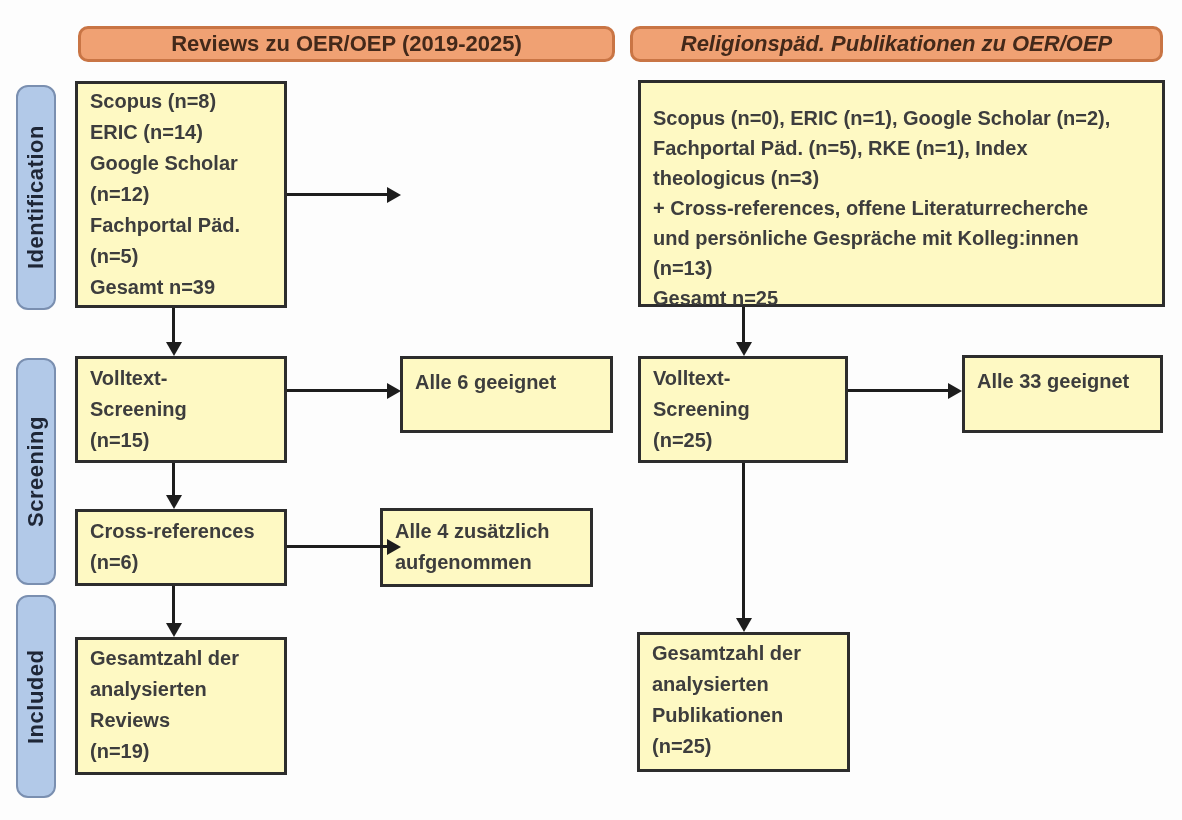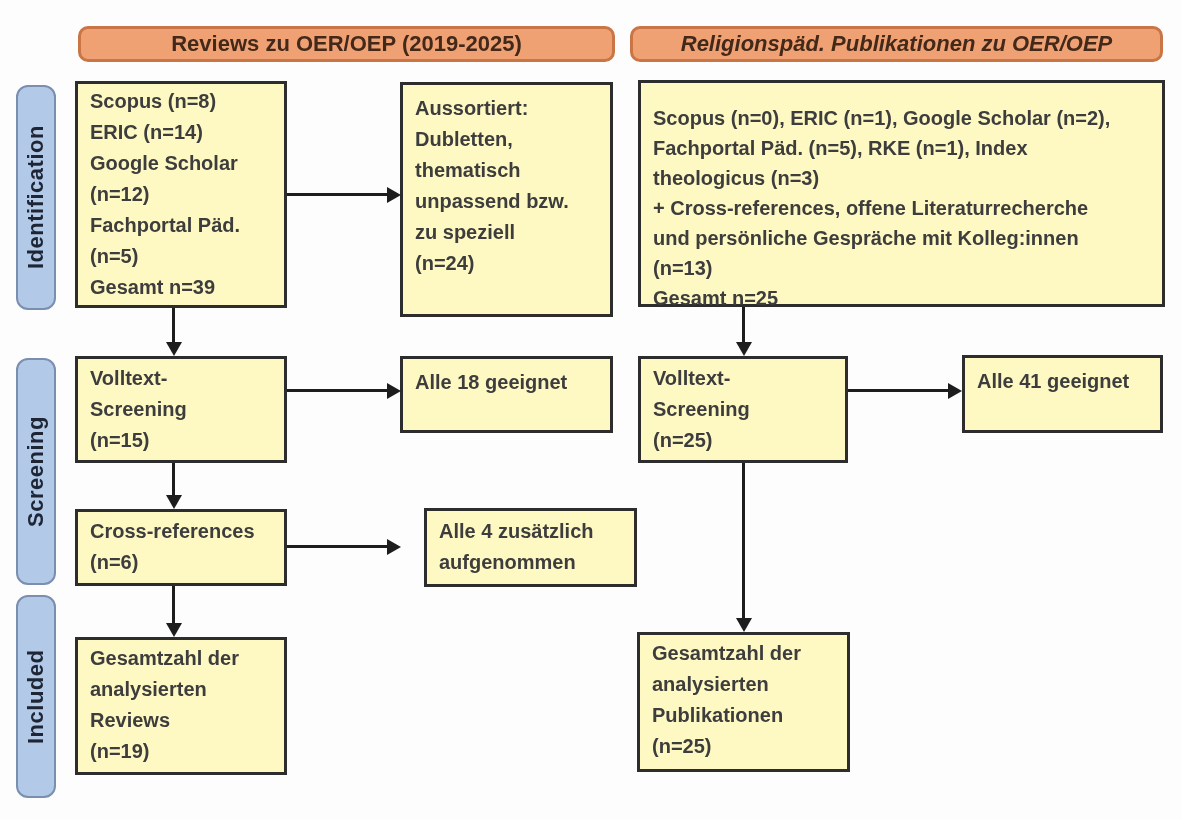--- a/index.html
+++ b/index.html
@@ -29,21 +29,21 @@
   .box{
     position:absolute;box-sizing:border-box;background:#fef9c3;
     border:3px solid var(--box-border,#2d2d2d);
     font-size:20px;line-height:31px;padding:6px 12px;white-space:pre-line;
   }
   #box-l-sources{left:75px;top:81px;width:212px;height:227px;padding-top:2px;}
   #box-l-excluded{left:400px;top:82px;width:213px;height:235px;padding-top:8px;}
   #box-l-fulltext{left:75px;top:356px;width:212px;height:107px;padding-top:4px;}
   #box-l-fulltext-result{left:400px;top:356px;width:213px;height:77px;padding-top:8px;}
   #box-l-crossref{left:75px;top:509px;width:212px;height:77px;padding-top:4px;}
-  #box-l-crossref-result{left:424px;top:508px;width:213px;height:79px;padding-top:5px;}
+  #box-l-crossref-result{left:380px;top:508px;width:213px;height:79px;padding-top:5px;}
   #box-l-included{left:75px;top:637px;width:212px;height:138px;padding-top:3px;}
   #box-r-sources{left:638px;top:80px;width:527px;height:227px;padding-top:20px;line-height:30px;}
   #box-r-fulltext{left:638px;top:356px;width:210px;height:107px;padding-top:4px;}
   #box-r-fulltext-result{left:962px;top:355px;width:201px;height:78px;padding-top:8px;}
   #box-r-included{left:637px;top:632px;width:213px;height:140px;padding-top:3px;}
   .hline{position:absolute;height:3px;background:var(--arrow,#1d1d1d);}
   .vline{position:absolute;width:3px;background:var(--arrow,#1d1d1d);}
   .head-right{position:absolute;width:0;height:0;
     border-top:8px solid transparent;border-bottom:8px solid transparent;
     border-left:14px solid var(--arrow,#1d1d1d);}
@@ -63,50 +63,44 @@
   <div class="stage" id="stage-screening">Screening</div>
   <div class="stage" id="stage-included">Included</div>
 
   <div class="box" id="box-l-sources">Scopus (n=8)
 ERIC (n=14)
 Google Scholar
 (n=12)
 Fachportal Päd.
 (n=5)
 Gesamt n=39</div>
-  <div class="box" id="box-l-excluded">Aussortiert:
-Dubletten,
-thematisch
-unpassend bzw.
-zu speziell
-(n=24)</div>
   <div class="box" id="box-l-fulltext">Volltext-
 Screening
 (n=15)</div>
-  <div class="box" id="box-l-fulltext-result">Alle 18 geeignet</div>
+  <div class="box" id="box-l-fulltext-result">Alle 6 geeignet</div>
   <div class="box" id="box-l-crossref">Cross-references
 (n=6)</div>
   <div class="box" id="box-l-crossref-result">Alle 4 zusätzlich
 aufgenommen</div>
   <div class="box" id="box-l-included">Gesamtzahl der
 analysierten
 Reviews
 (n=19)</div>
 
   <div class="box" id="box-r-sources">Scopus (n=0), ERIC (n=1), Google Scholar (n=2),
 Fachportal Päd. (n=5), RKE (n=1), Index
 theologicus (n=3)
 + Cross-references, offene Literaturrecherche
 und persönliche Gespräche mit Kolleg:innen
 (n=13)
 Gesamt n=25</div>
   <div class="box" id="box-r-fulltext">Volltext-
 Screening
 (n=25)</div>
-  <div class="box" id="box-r-fulltext-result">Alle 41 geeignet</div>
+  <div class="box" id="box-r-fulltext-result">Alle 33 geeignet</div>
   <div class="box" id="box-r-included">Gesamtzahl der
 analysierten
 Publikationen
 (n=25)</div>
 
   <div class="hline" style="left:287px;top:193px;width:100px;"></div>
   <div class="head-right" style="left:387px;top:187px;"></div>
 
   <div class="vline" style="left:172px;top:308px;height:36px;"></div>
   <div class="head-down" style="left:166px;top:342px;"></div>

